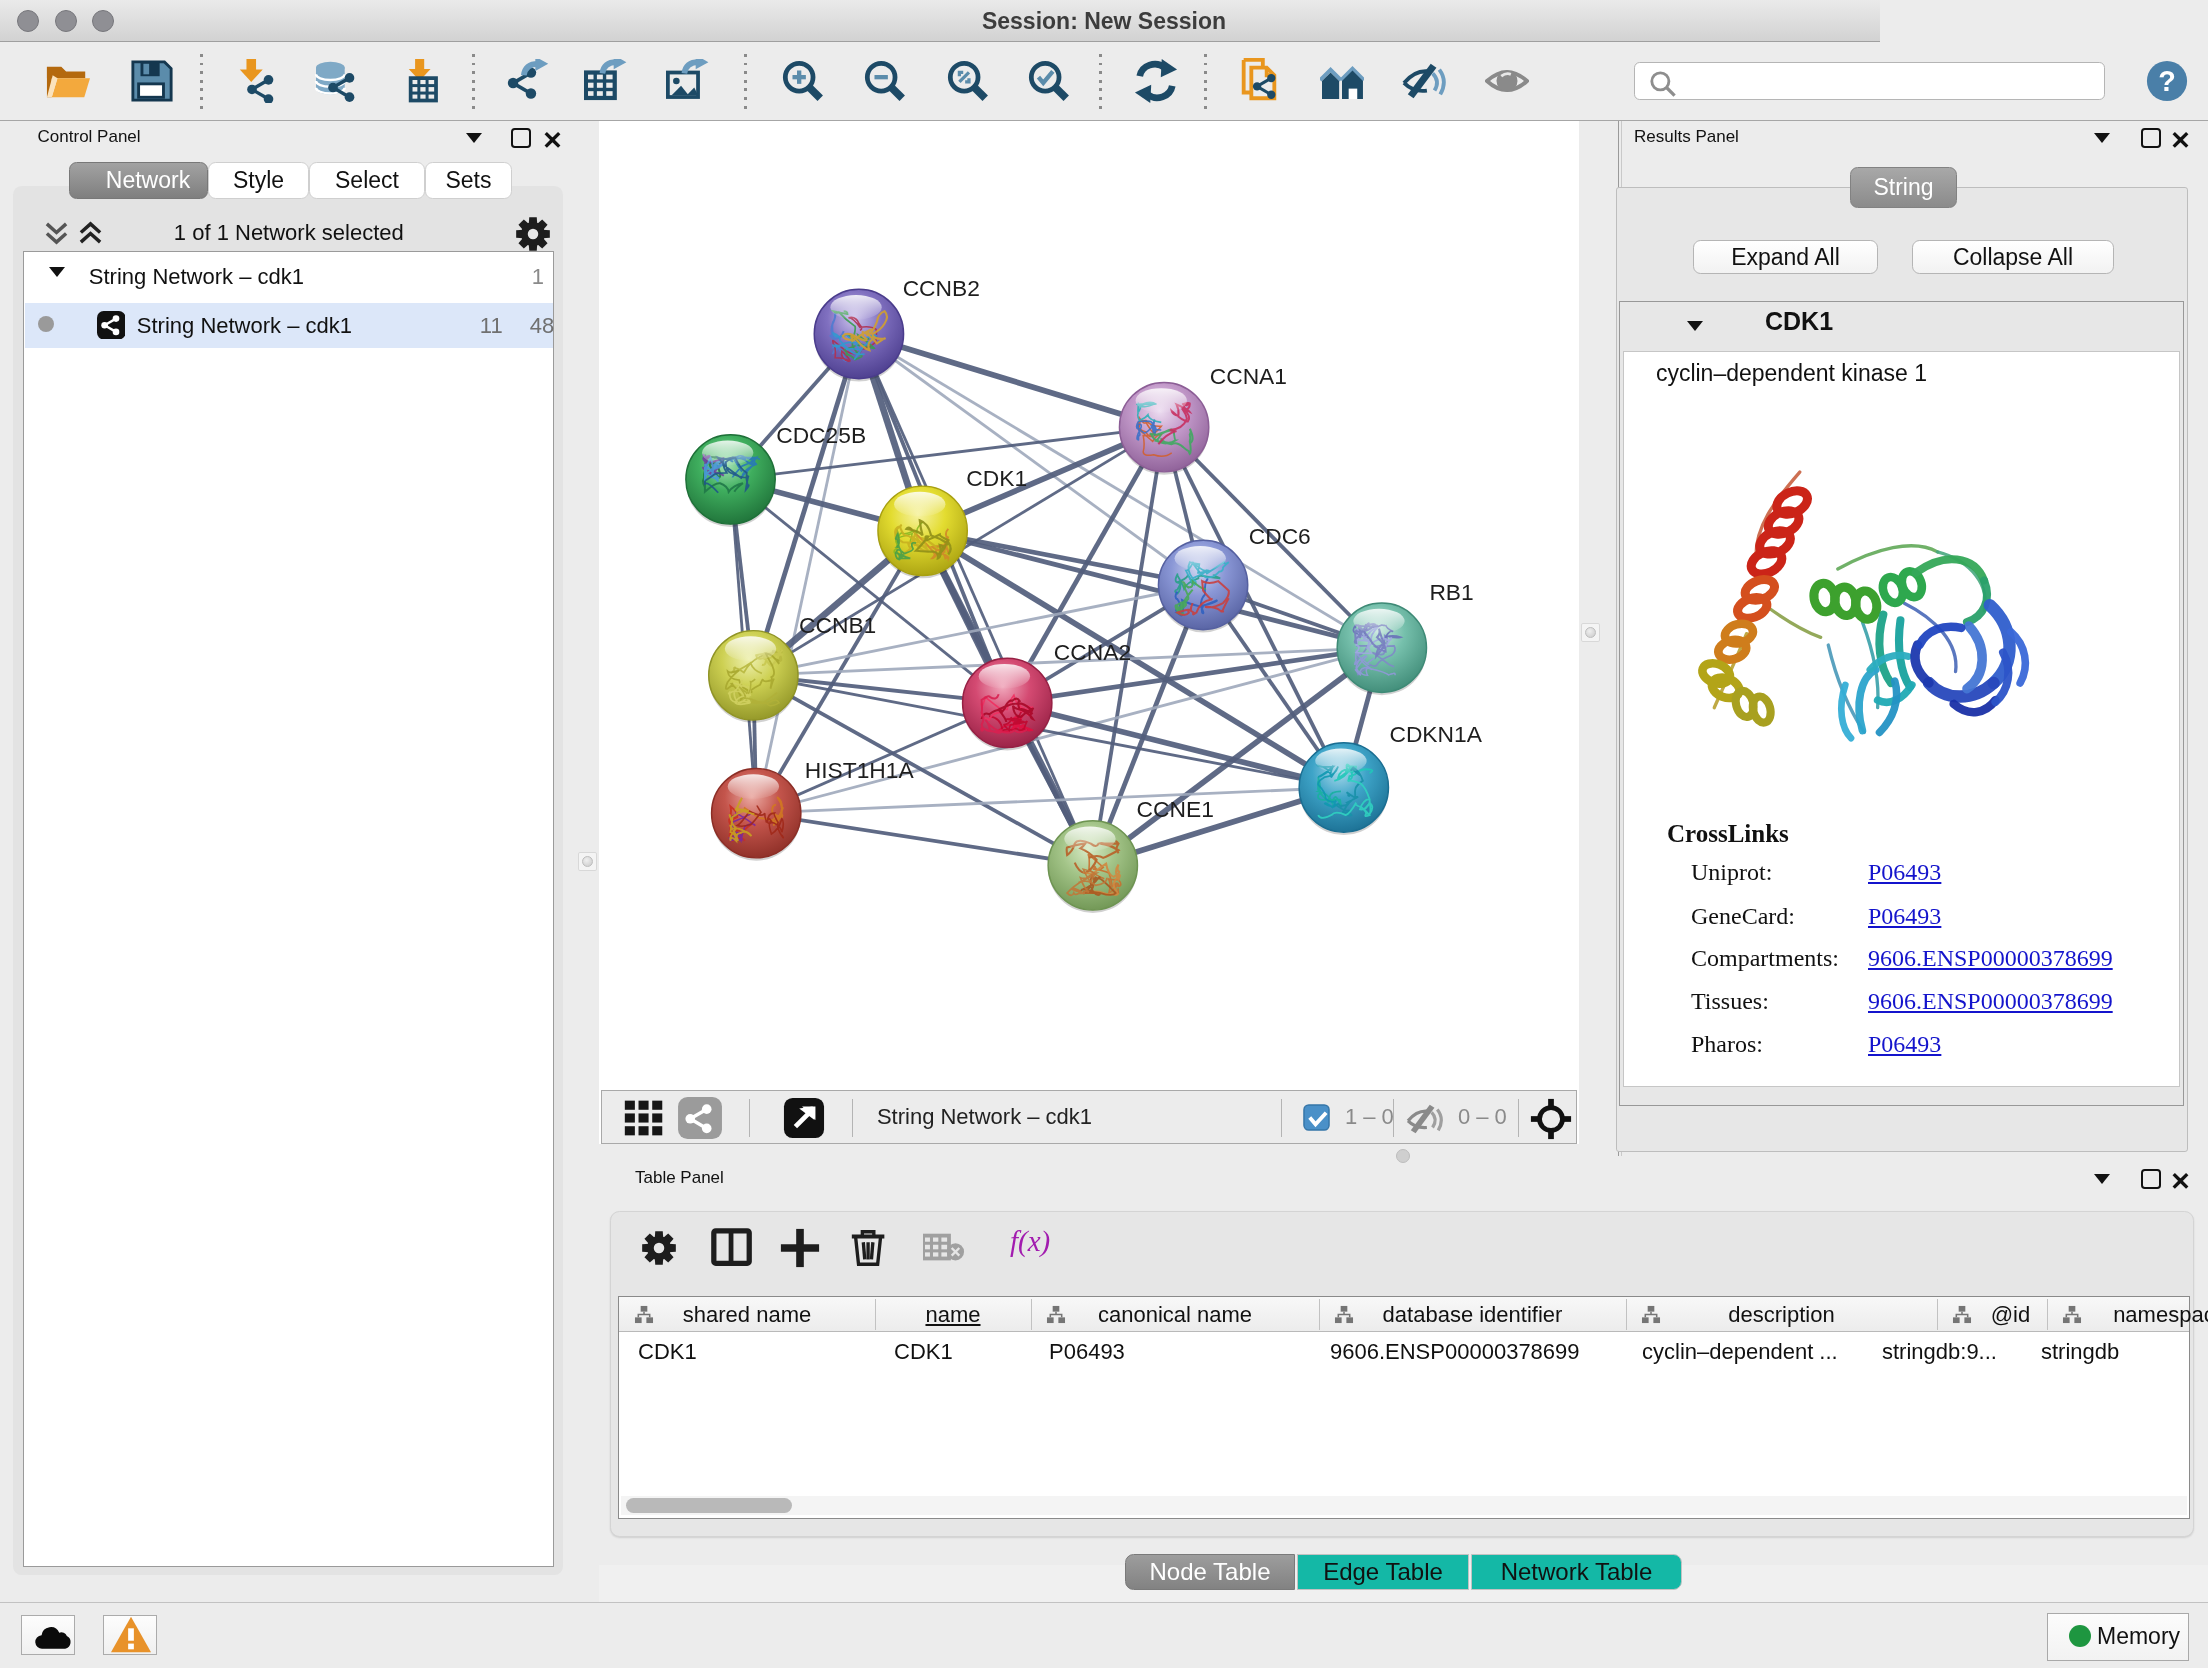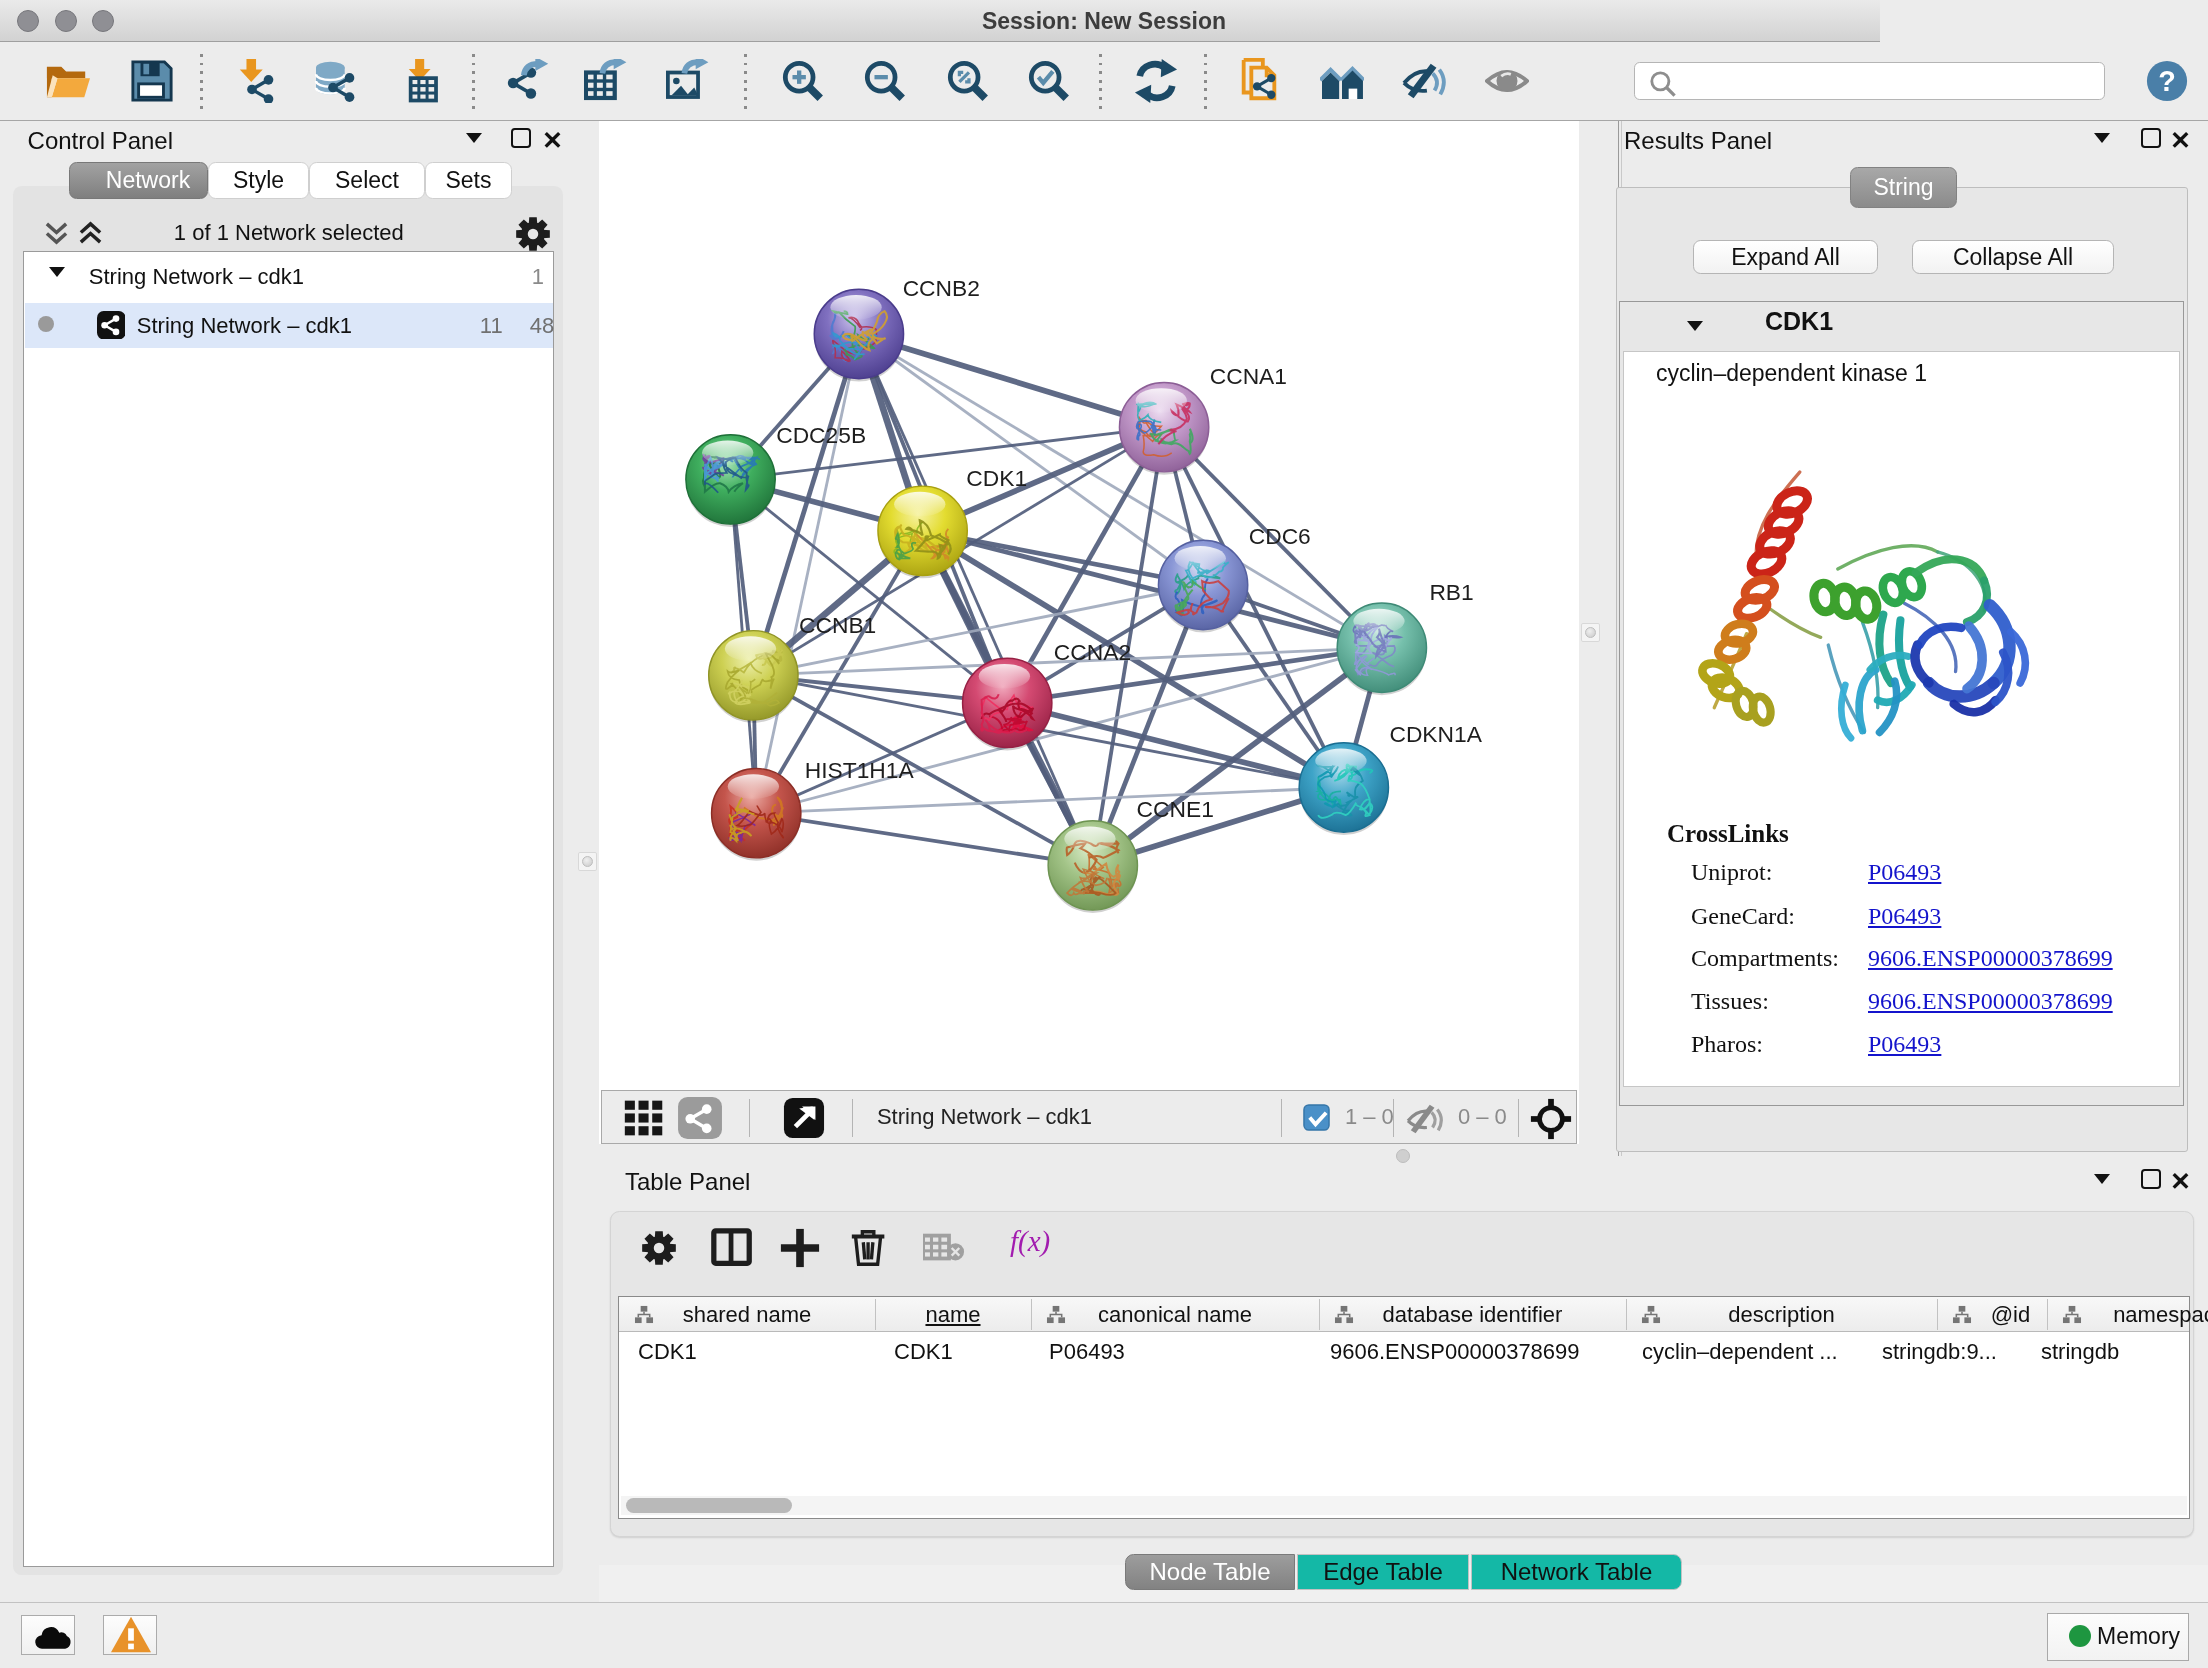--- a/index.html
+++ b/index.html
@@ -3,21 +3,21 @@
 *{margin:0;padding:0;box-sizing:border-box;}
 html,body{width:2208px;height:1668px;overflow:hidden;}
 body{font-family:"Liberation Sans",sans-serif;background:#ececec;position:relative;}
 .abs{position:absolute;}
 #titlebar{left:0;top:0;width:1880px;height:42px;background:linear-gradient(#eaeaea,#d2d2d2);border-bottom:1px solid #9f9f9f;}
 .tl{position:absolute;top:9.5px;width:22px;height:22px;border-radius:50%;background:#8f8f94;border:1px solid #77777c;}
 #wtitle{position:absolute;top:7.6px;left:0;width:2208px;text-align:center;font-size:23px;font-weight:bold;color:#3c3c3c;}
 #toolbar{left:0;top:43px;width:2208px;height:78px;background:#ececec;border-bottom:1px solid #a6a6a6;}
 .tsep{position:absolute;top:11.4px;width:2.9px;height:55px;background-image:repeating-linear-gradient(#8a8a8a 0 2.9px,transparent 2.9px 8.6px);}
 #searchbox{position:absolute;left:1634px;top:19px;width:471px;height:38px;background:#fff;border:1px solid #b5b5b5;border-radius:5.7px;}
-.phead{font-size:24px;color:#111;}
+.phead{font-size:17px;color:#111;margin-left:10px;}
 .ptri{width:0;height:0;border-left:8.6px solid transparent;border-right:8.6px solid transparent;border-top:10.5px solid #111;}
 .psq{width:20px;height:20px;border:2.9px solid #111;border-radius:3.8px;}
 .px{font-size:25px;font-weight:bold;color:#111;line-height:20px;}
 
 .tab{position:absolute;z-index:5;height:37px;border-radius:7.6px;background:#fff;border:1px solid #cfcfcf;color:#111;font-size:23px;text-align:center;line-height:35px;}
 .tabsel{background:linear-gradient(#a2a2a2,#7f7f7f);color:#fff;border:1px solid #787878;padding-left:19px;}
 #cp-box{z-index:1;left:13.3px;top:186px;width:550px;height:1389px;background:#e3e3e3;border-radius:8.6px;}
 #cp-white{position:absolute;left:9.5px;top:65px;width:531px;height:1316px;background:#fff;border:1px solid #9a9a9a;}
 .row2{position:absolute;left:1px;top:51px;width:528px;height:45px;background:#dce7f9;}
 

